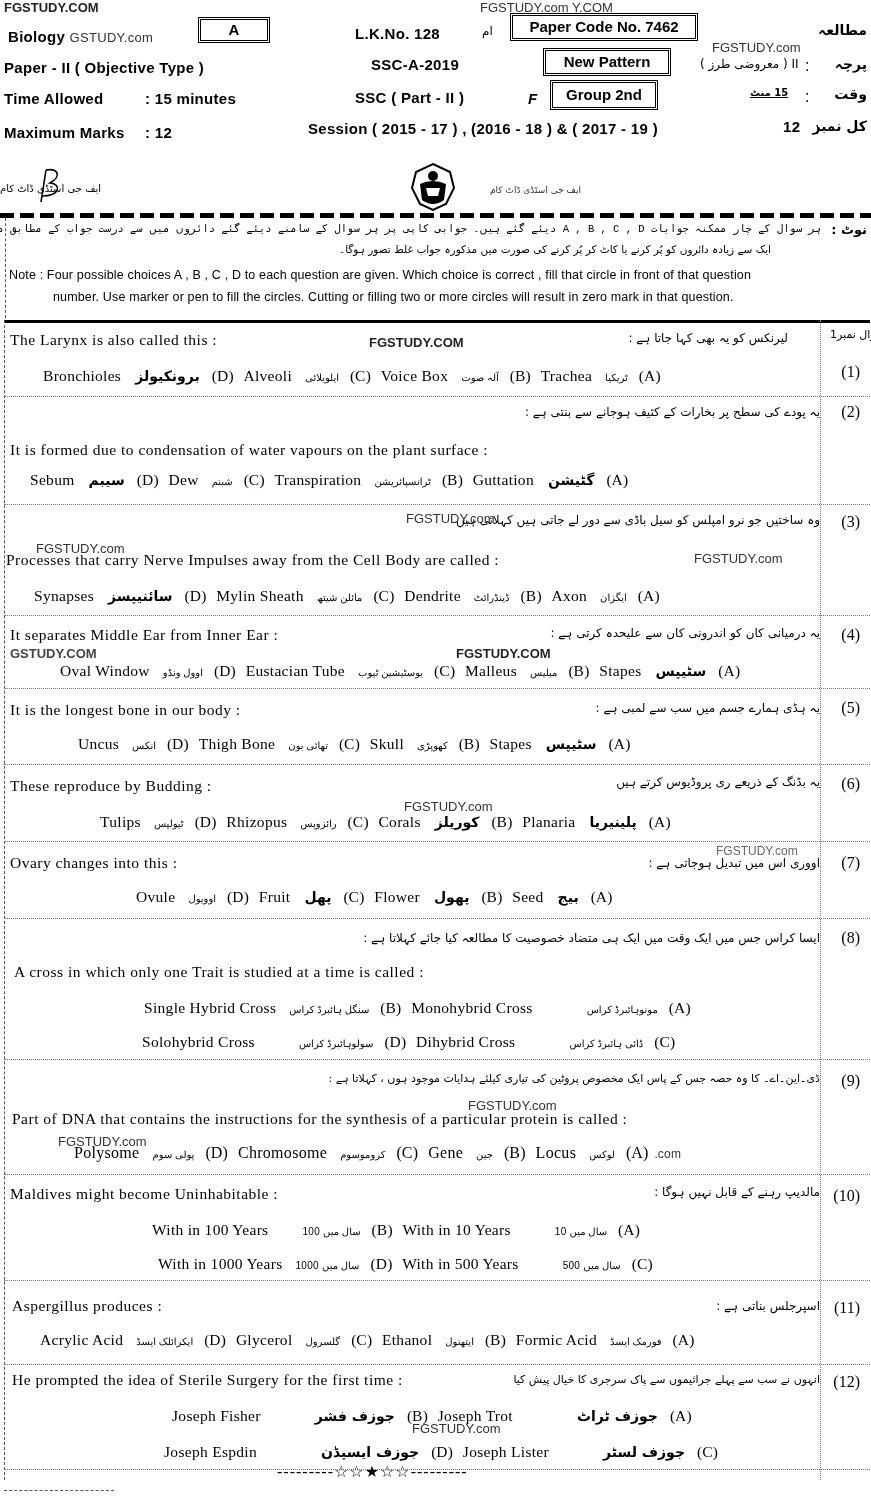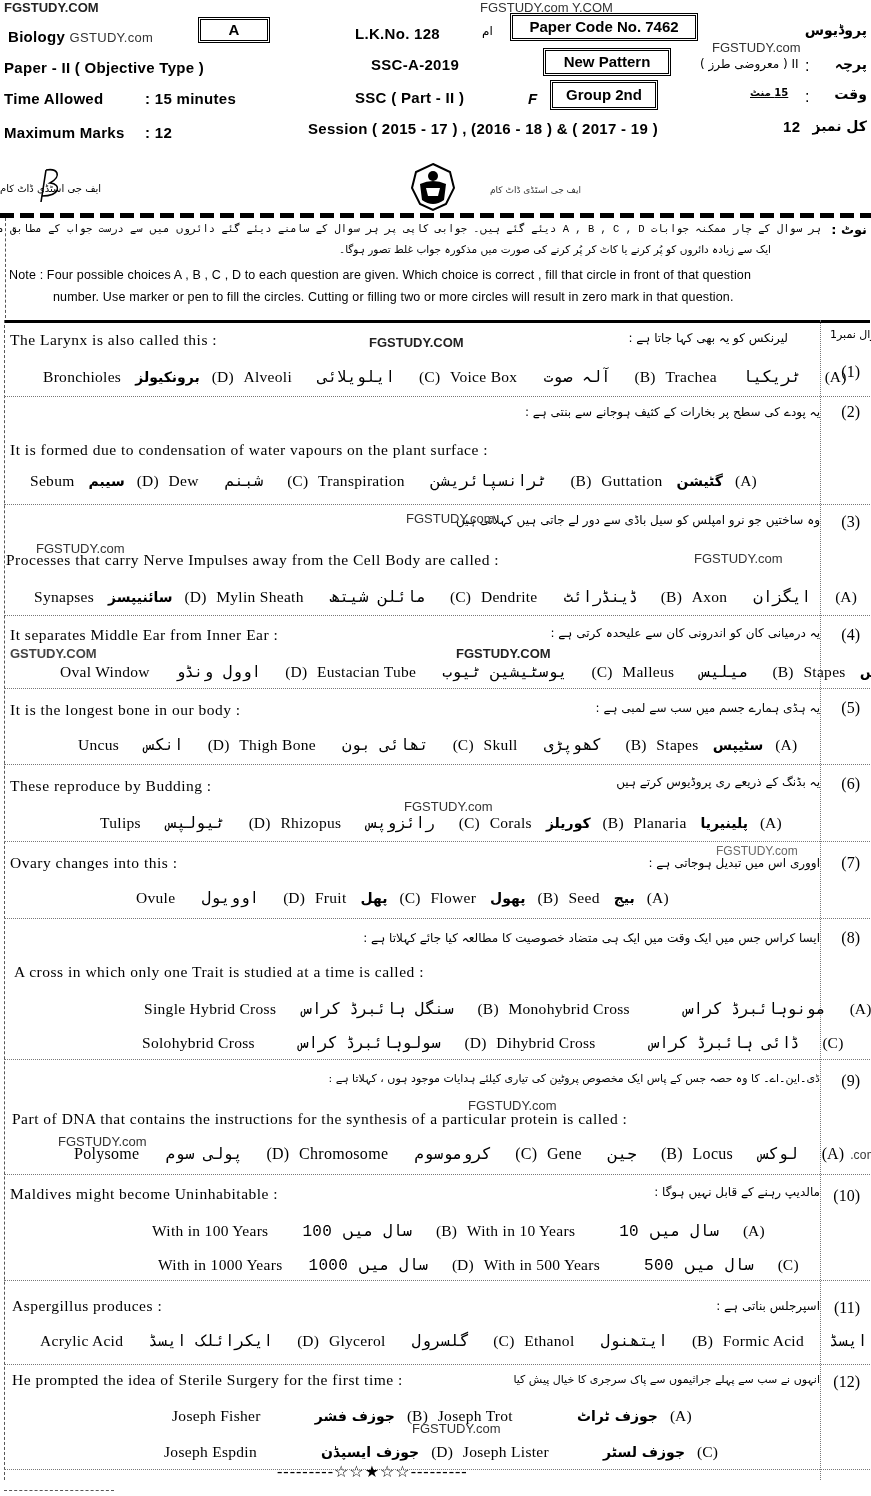--- a/index.html
+++ b/index.html
@@ -28,42 +28,42 @@
   .note-en { font-family: "Liberation Sans", sans-serif; font-size: 12.5px; letter-spacing: 0.15px; }
 
   
   .qtable { position: absolute; left: 4px; top: 320px; width: 866px; border-top: 3px solid #000; }
   .qvline { position: absolute; top: 320px; height: 1160px; border-left: 1px dotted #777; }
   .q { position: absolute; left: 0; width: 866px; border-bottom: 1px dotted #777; }
   .qnum { position: absolute; right: 10px; font-family: "Liberation Serif", serif; font-size: 16px; }
   .qtext-en { position: absolute; left: 6px; font-size: 15.5px; letter-spacing: 0.5px; }
   .qtext-ur { position: absolute; right: 50px; direction: rtl; font-family: "DejaVu Sans", sans-serif; font-size: 12px; }
   .opts { position: absolute; font-size: 15.5px; letter-spacing: 0.3px; white-space: nowrap; }
-  .opts .ur { font-family: Liberation Mono, monospace; font-size: 16px; margin: 0 22px; }
+  .opts .ur { font-family: Liberation Sans, sans-serif; font-size: 10px; margin: 0 9px; }
   .opts .urb { font-family: "DejaVu Sans", sans-serif; font-size: 14px; font-weight: bold; margin: 0 10px; }
   .opts .lbl { margin: 0 2px; }
   .opts .en { margin: 0 4px; }
 
   .footer-stars { position: absolute; top: 1462px; left: 277px; font-size: 16px; letter-spacing: 1px; }
 </style>
 </head>
 <body>
 
 <div class="abs wm bold" style="left:4px;top:0px;">FGSTUDY.COM</div>
 <div class="abs wm" style="left:480px;top:0px;">FGSTUDY.com Y.COM</div>
 
 <div class="abs hdr" style="left:8px;top:28px;">
   <span>Biology</span>
   <span class="wm" style="font-weight:normal;font-size:13px;">GSTUDY.com</span>
 </div>
 <div class="abs boxed" style="left:198px;top:17px;width:72px;height:26px;line-height:20px;">A</div>
 <div class="abs hdr" style="left:355px;top:25px;">L.K.No. 128</div>
 <div class="abs urdu" style="left:482px;top:24px;font-size:12px;">ام</div>
 <div class="abs boxed" style="left:510px;top:13px;width:188px;height:28px;line-height:22px;">Paper  Code No. 7462</div>
-<div class="abs urdu urdu-big" style="right:4px;top:22px;">پروڈیوس</div>
+<div class="abs urdu urdu-big" style="right:4px;top:22px;">مطالعہ</div>
 
 <div class="abs hdr" style="left:4px;top:59px;">Paper - II ( Objective Type )</div>
 <div class="abs hdr" style="left:371px;top:56px;">SSC-A-2019</div>
 <div class="abs boxed" style="left:543px;top:48px;width:128px;height:28px;line-height:22px;">New   Pattern</div>
 <div class="abs wm" style="left:712px;top:40px;">FGSTUDY.com</div>
 <div class="abs urdu" style="left:700px;top:57px;font-size:12px;">II  ( معروضی طرز )</div>
 <div class="abs" style="left:805px;top:57px;font-family:'Liberation Sans',sans-serif;">:</div>
 <div class="abs urdu urdu-big" style="right:4px;top:56px;">پرچہ</div>
 
 <div class="abs hdr" style="left:4px;top:90px;">Time  Allowed</div>

